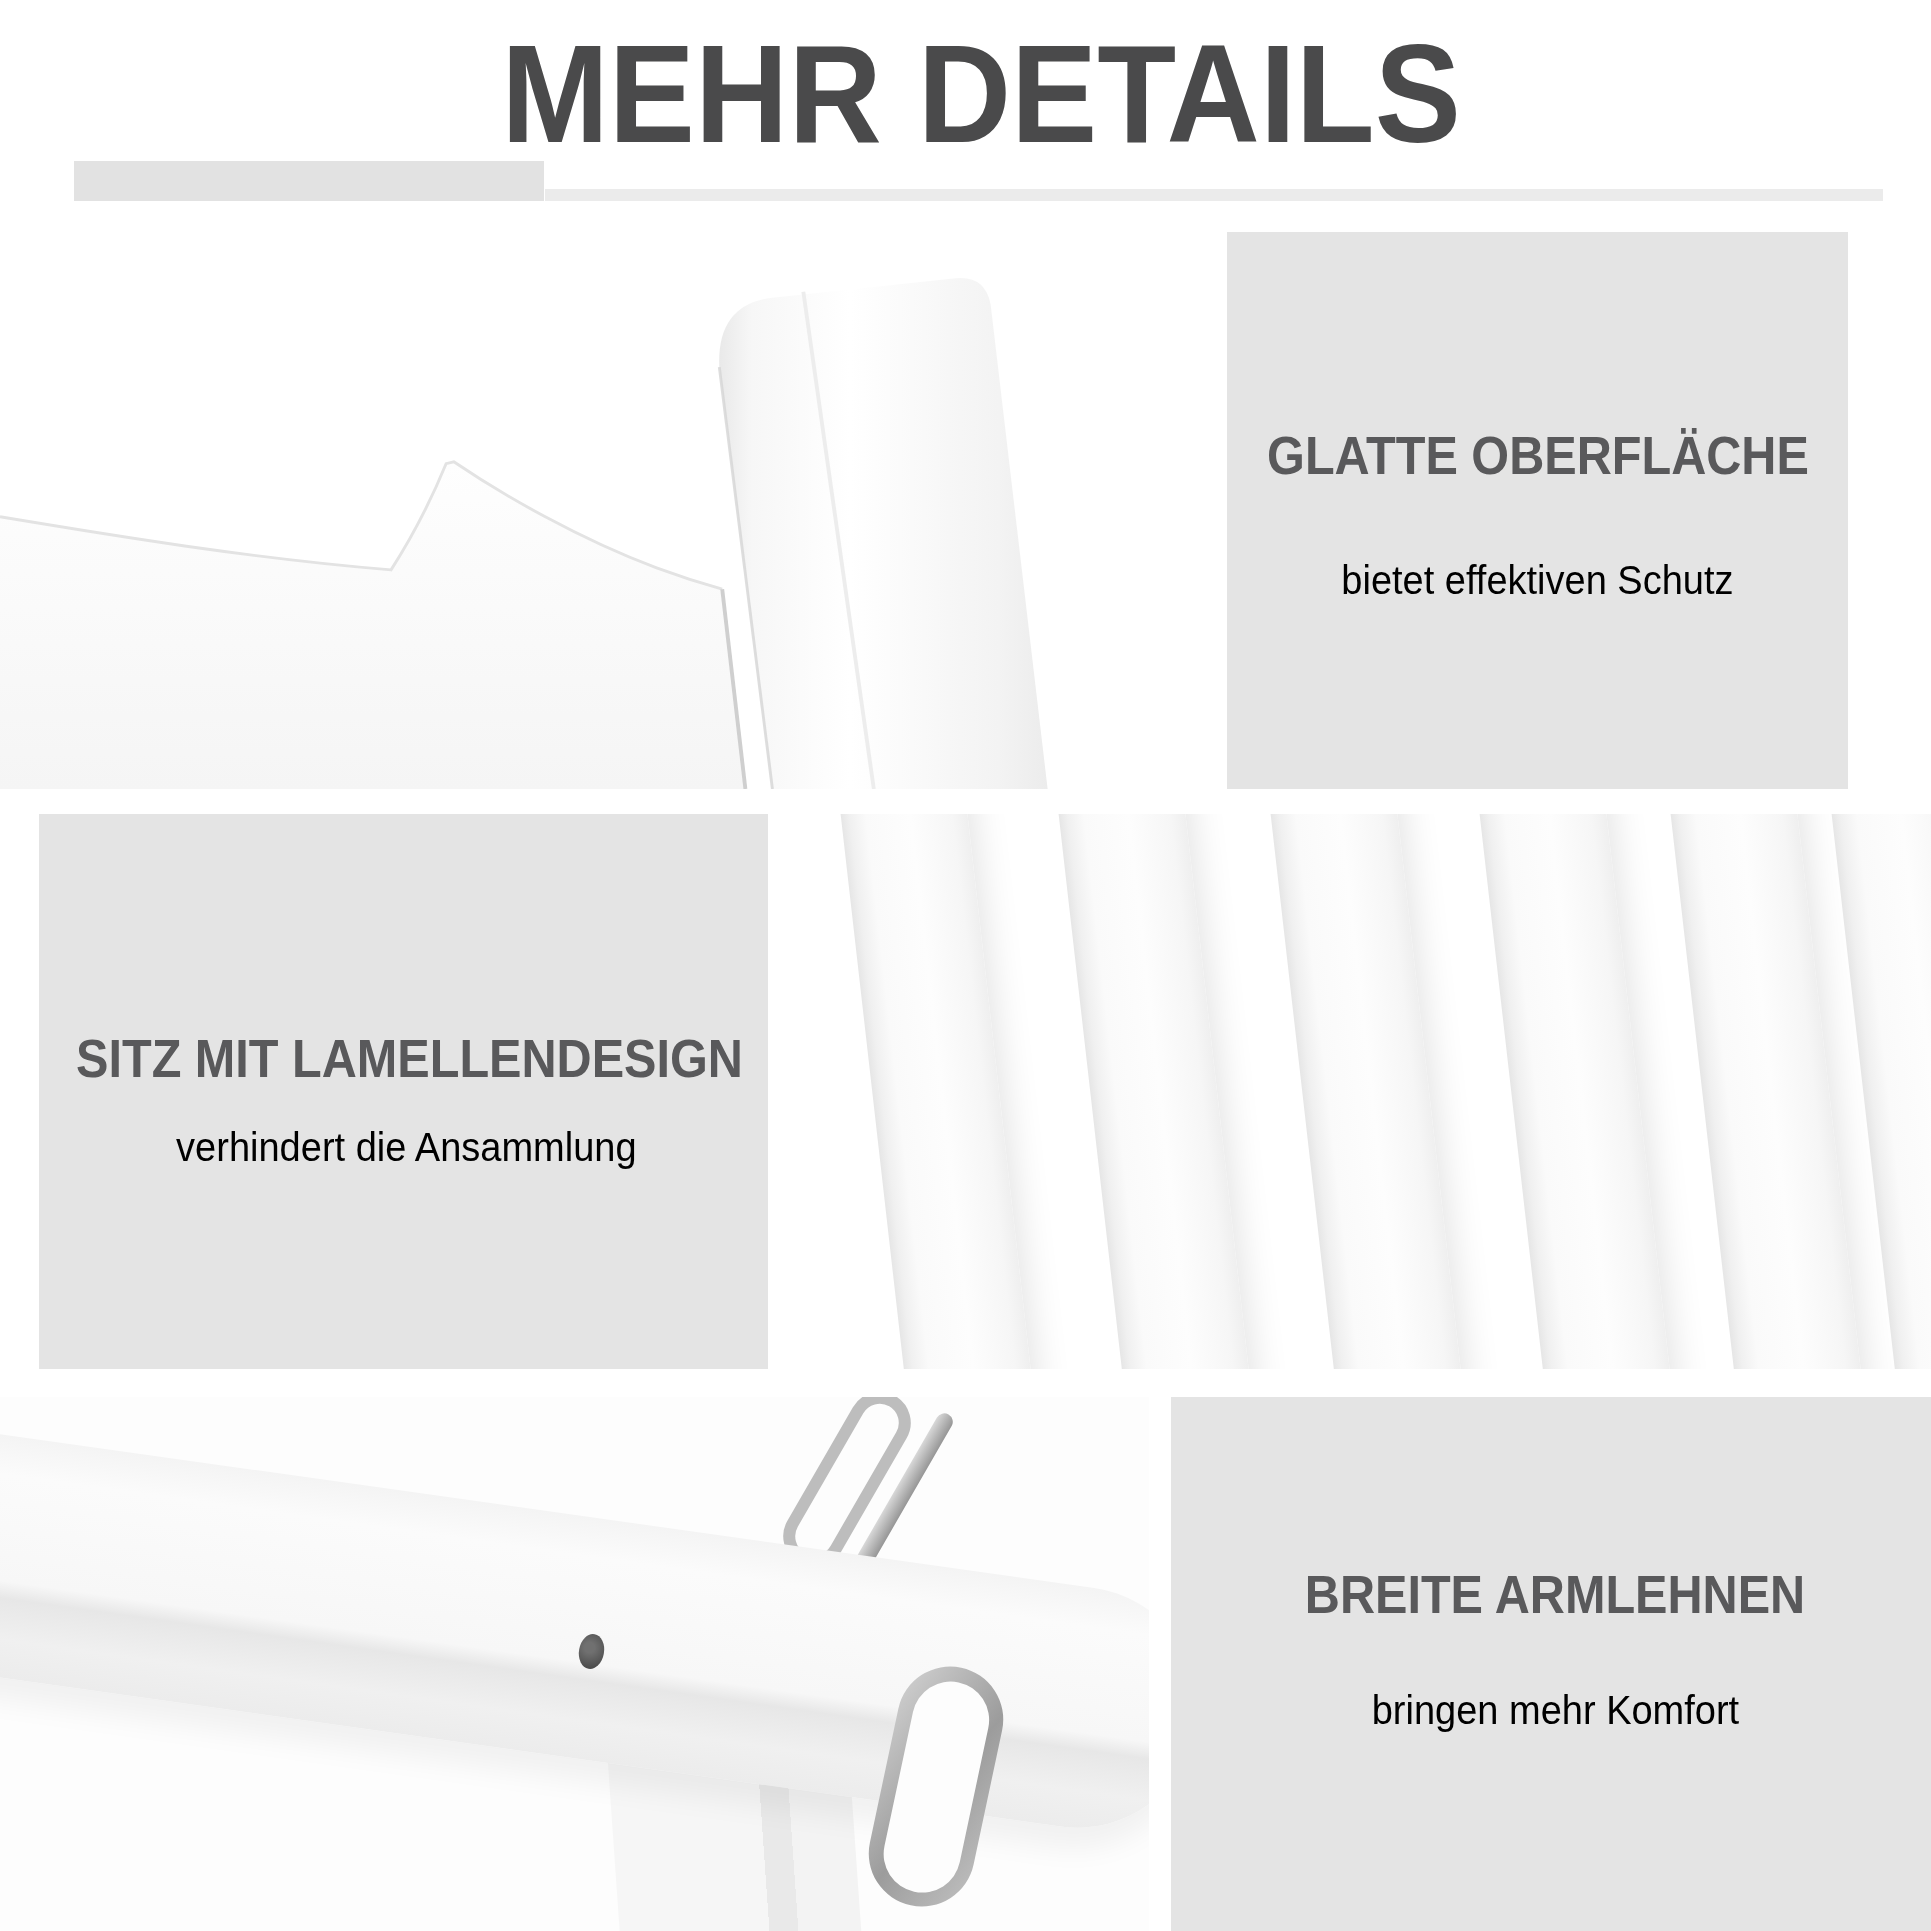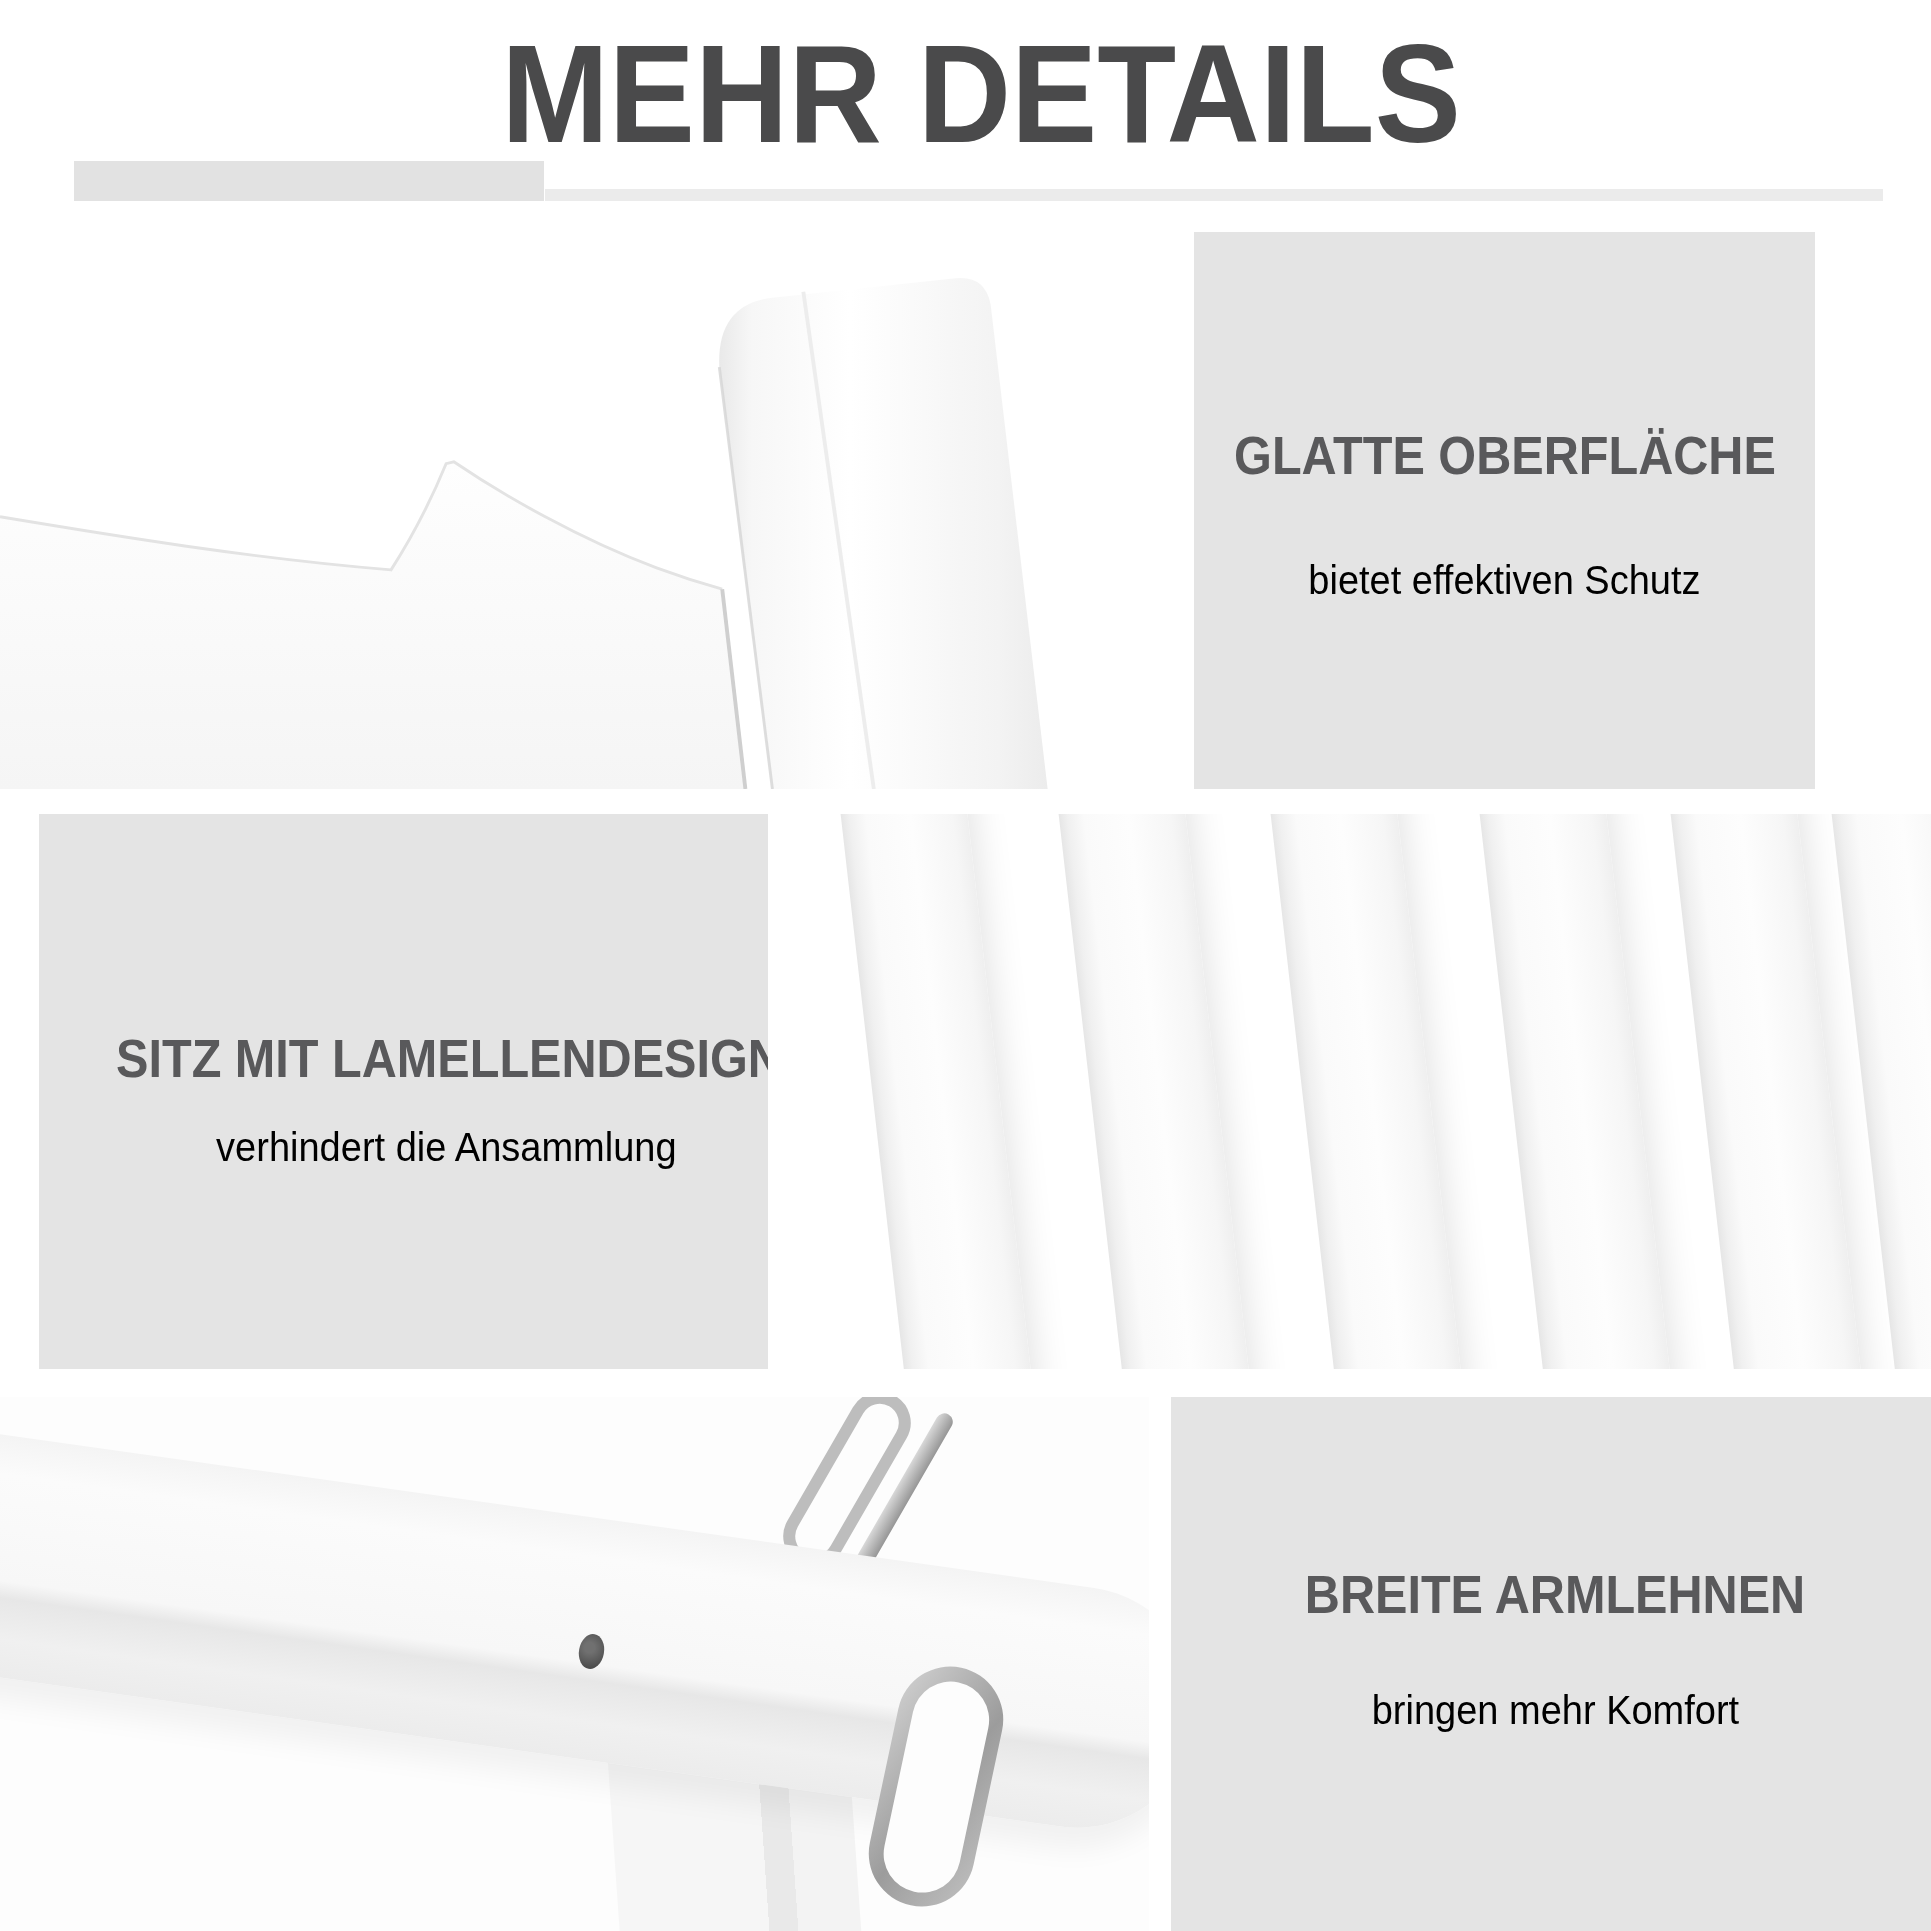--- a/index.html
+++ b/index.html
@@ -13,22 +13,22 @@
     text-align:center;font-size:139px;line-height:139px;font-weight:700;
     color:#4a4a4b;letter-spacing:0;
   }
   .cx{display:inline-block;transform:scaleX(var(--sx,.9));transform-origin:50% 50%;white-space:nowrap;}
   .title .cx{--sx:.93;}
   .bar-thick{position:absolute;left:74px;top:161px;width:470px;height:40px;background:#e2e2e2;}
   .bar-thin{position:absolute;left:545px;top:189px;width:1338px;height:11.6px;background:#ebebeb;}
 
   
   .infobox{position:absolute;background:#e4e4e4;display:flex;align-items:center;justify-content:center;}
-  .box1{left:1194px;top:232px;width:621px;height:557px;}
-  .box2{left:39px;top:814px;width:734px;height:555px;padding-left:40px;}
+  .box1{left:1227px;top:232px;width:621px;height:557px;}
+  .box2{left:39px;top:814px;width:734px;height:555px;}
   .box3{left:1171px;top:1397px;width:760px;height:534px;}
   .box-content{width:100%;text-align:center;}
   .box1 .box-content{transform:translateY(5.8px);}
   .box2 .box-content{transform:translateY(9.7px);}
   .box3 .box-content{transform:translateY(-13.5px);padding-left:8px;}
   .heading{margin:0;font-size:54px;line-height:1.05;font-weight:700;color:#59595b;letter-spacing:0;}
   .heading .hline{display:block;}
   .heading .cx{--sx:.9;}
   .body{margin:0;font-size:40px;line-height:1.3;font-weight:300;color:#000000;}
   .body .bline{display:block;}

